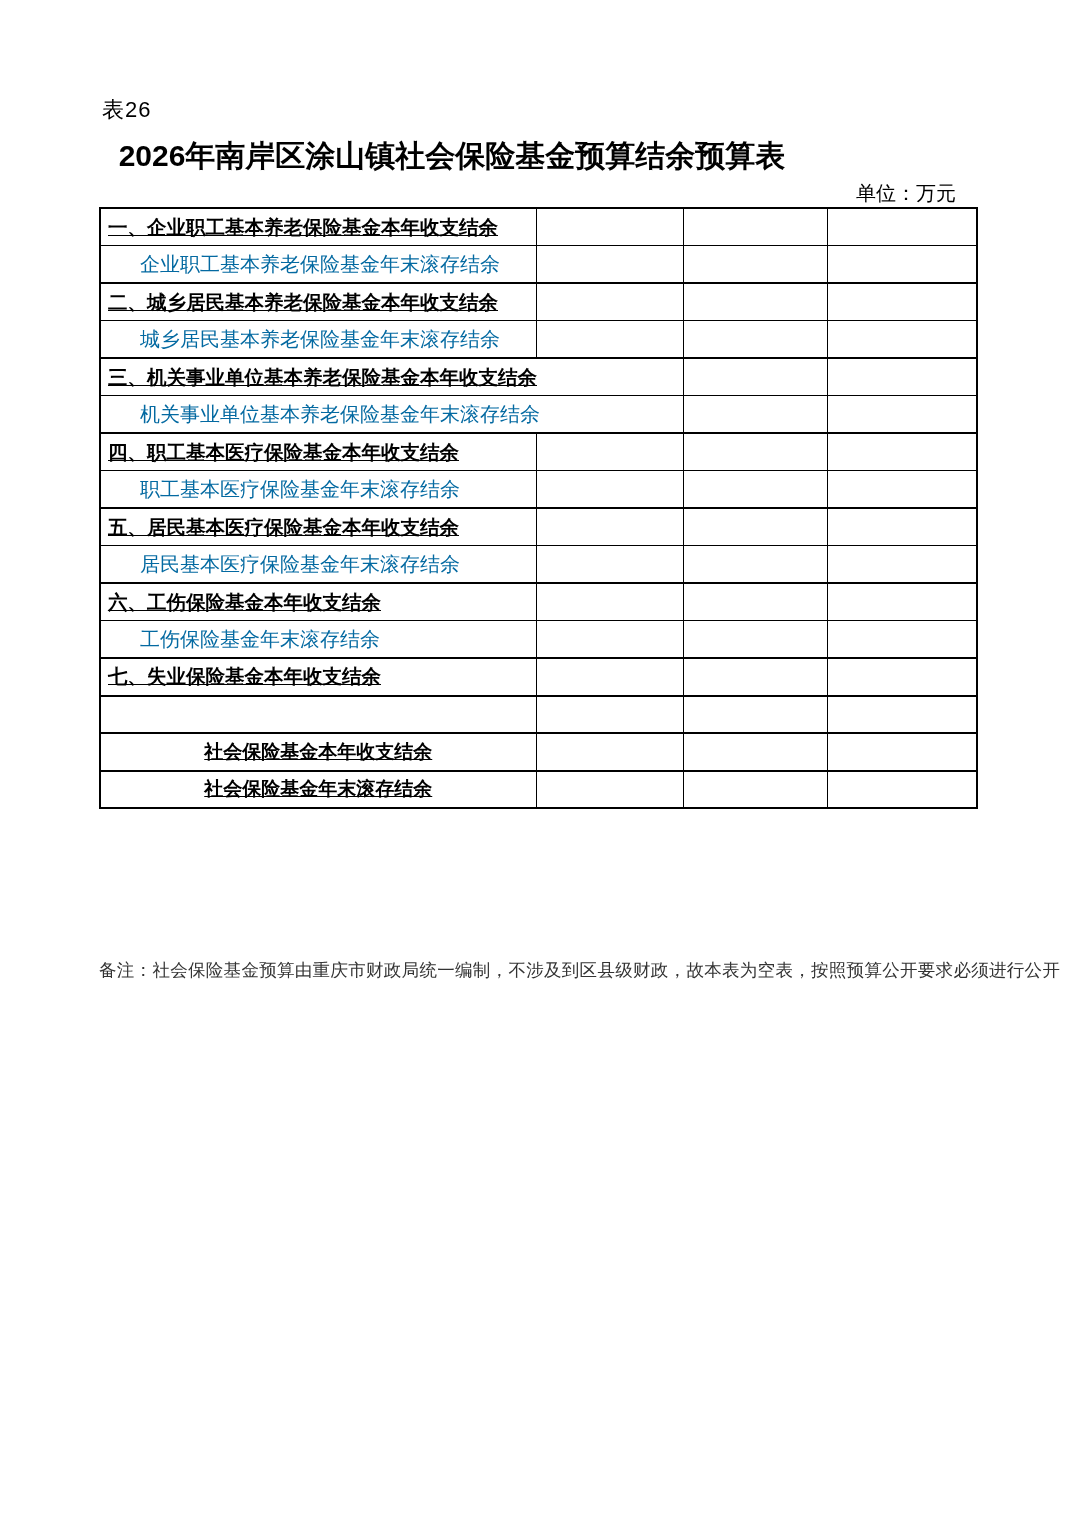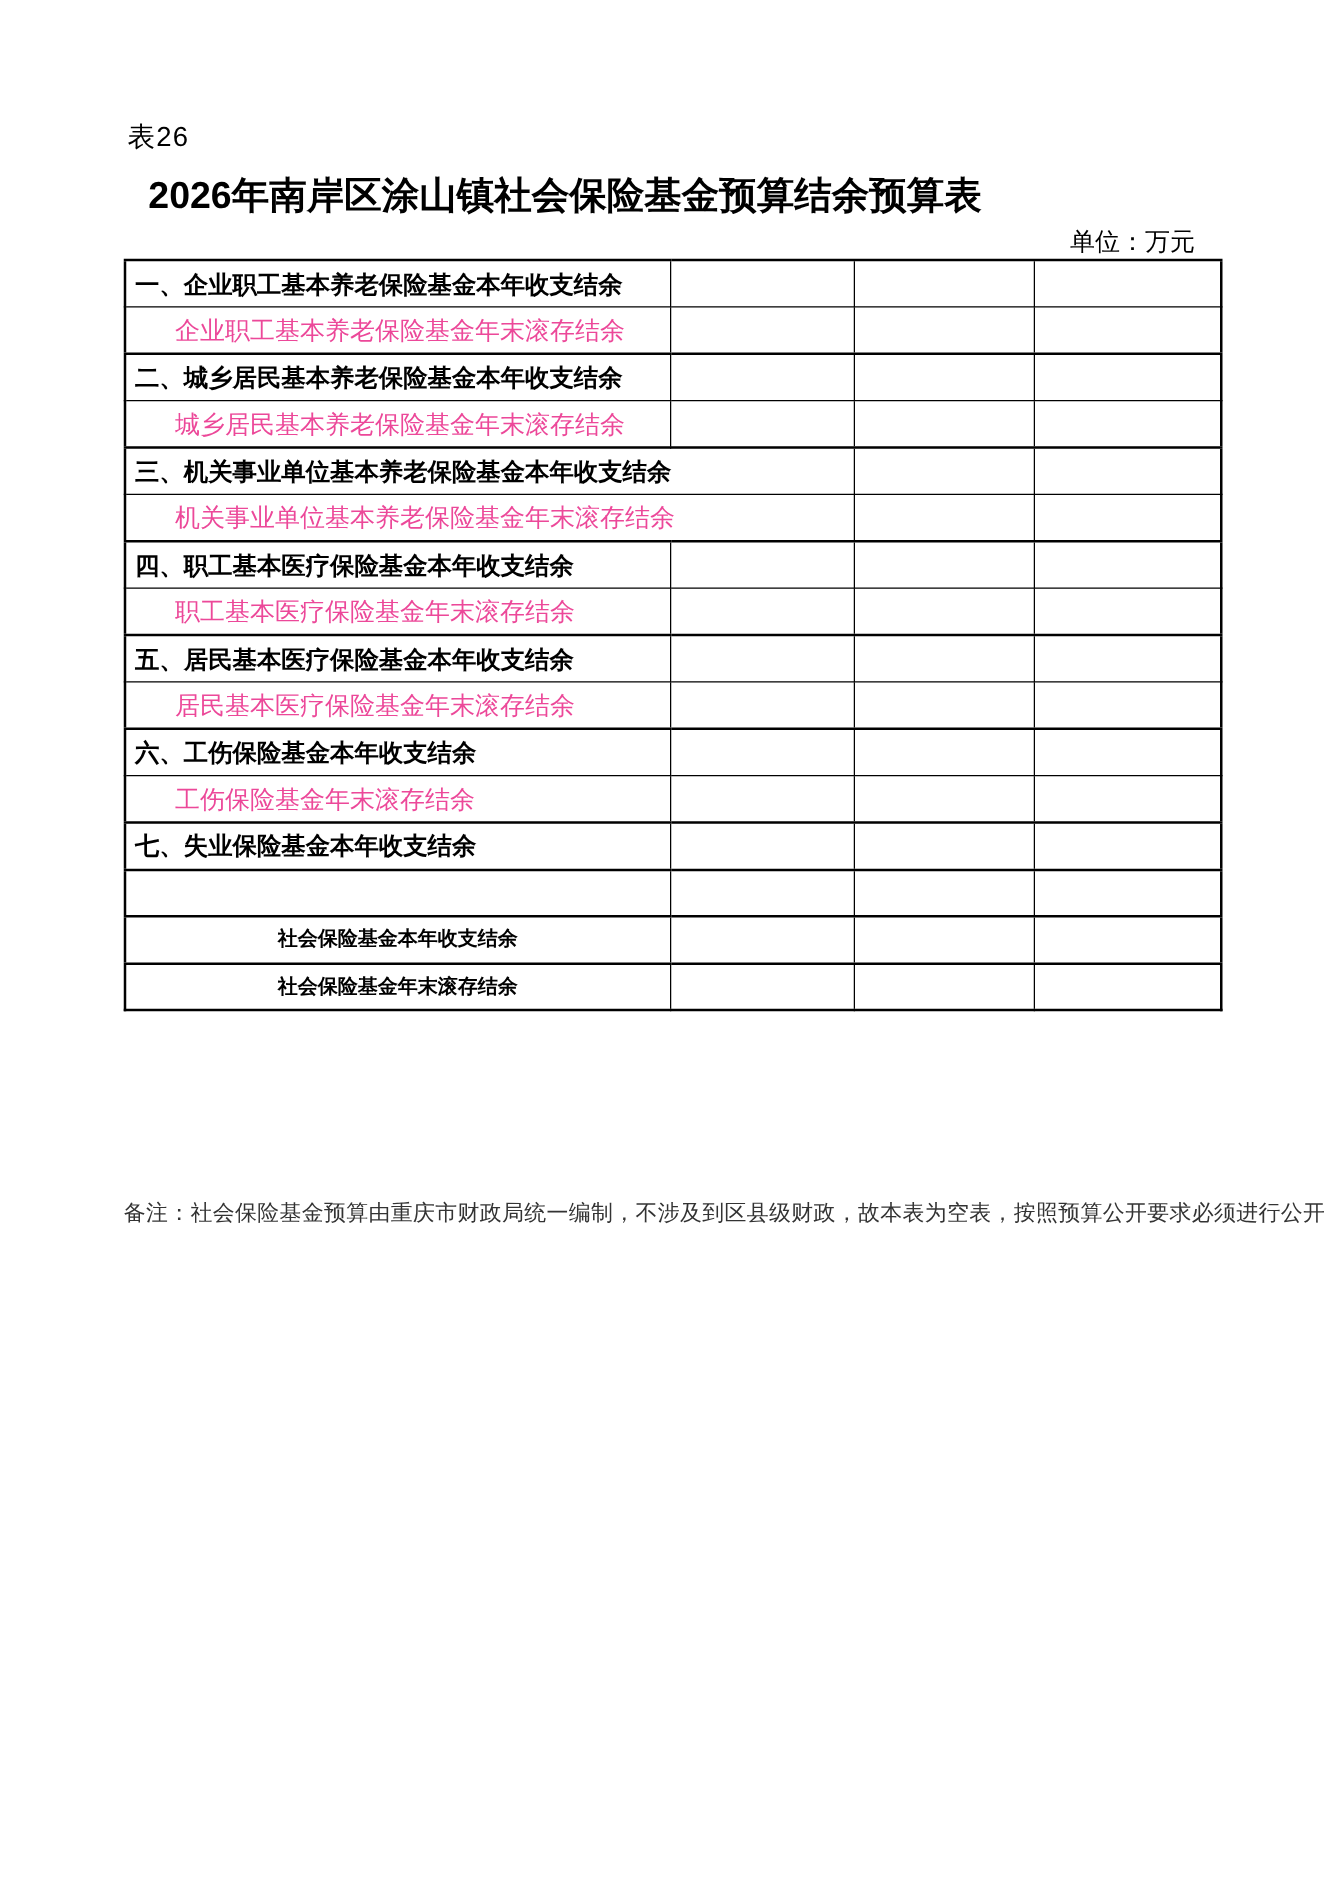--- a/index.html
+++ b/index.html
@@ -58,40 +58,40 @@
   }
   tr.head { height: 79px; }
   tr.head th {
     font-family: "Liberation Serif", serif;
     font-weight: bold;
     font-size: 20px;
     text-align: center;
     line-height: 1.3;
   }
   tr.data { height: 37.5px; }
-  tr.thick td { border-top-width: 2px; }
+  tr.thick td { border-top-width: 2px; text-decoration: underline; }
   td.c-item { text-align: left; }
   tr.section td.c-item {
     font-family: "Liberation Sans", sans-serif;
     font-weight: bold;
     font-size: 19.5px;
     padding-left: 7px;
     color: #000;
   }
   tr.sub td.c-item {
     font-family: "Liberation Serif", serif;
     font-weight: normal;
     font-size: 20px;
     padding-left: 39px;
-    color: #ec4899;
+    color: #0369a1;
   }
   tr.total td.c-item {
     font-family: "Liberation Sans", sans-serif;
     font-weight: bold;
-    font-size: 16px;
+    font-size: 19px;
     text-align: center;
     padding-left: 0;
   }
   .footer-note {
     position: absolute;
     left: 99px;
     top: 958px;
     width: 980px;
     font-family: "Liberation Serif", serif;
     font-size: 17.5px;

